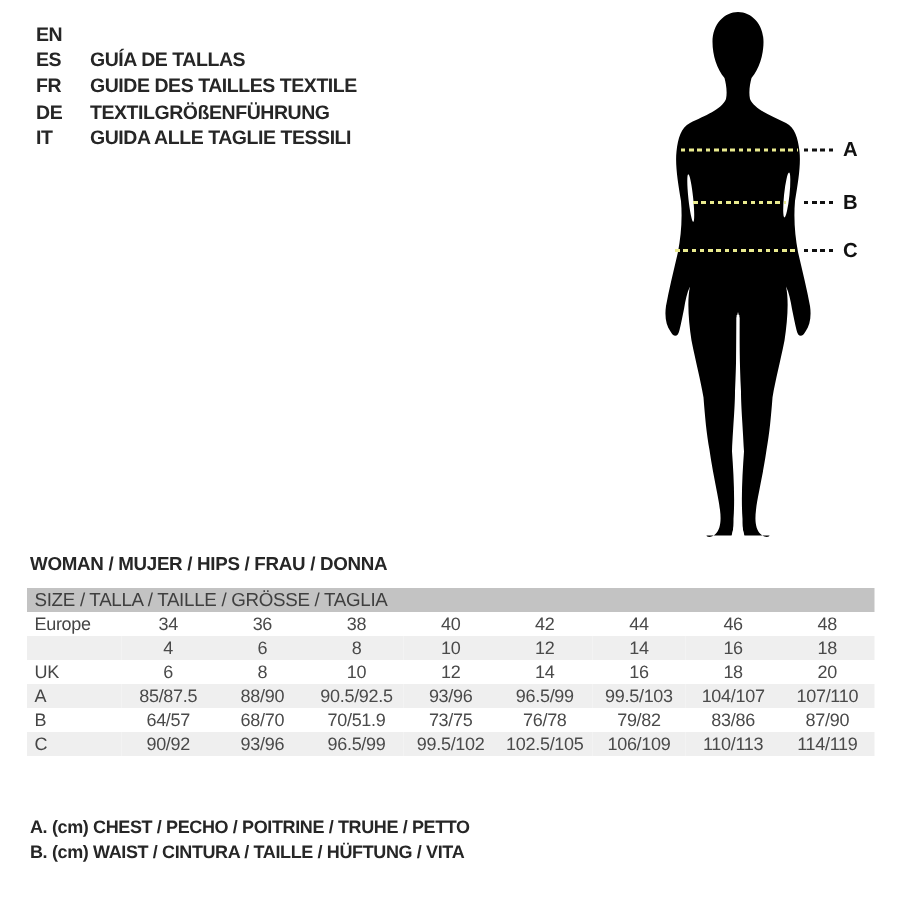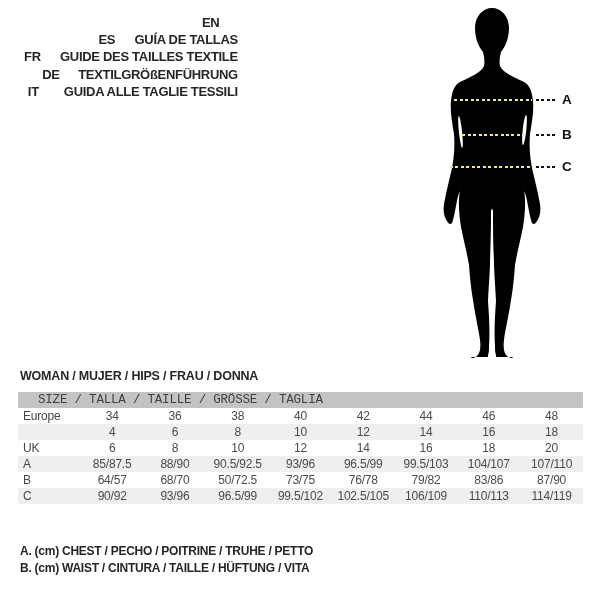--- a/index.html
+++ b/index.html
@@ -22,21 +22,20 @@
   }
   .lang-row {
     display: flex;
     height: 17.2px;
     align-items: center;
     font-size: 13px;
     font-weight: bold;
     letter-spacing: -0.3px;
     color: #262626;
     white-space: nowrap;
-    justify-content: flex-end;
   }
   .lang-code { width: 36px; }
 
   
   .figure-wrap {
     position: absolute;
     left: 440px;
     top: 6px;
     width: 104px;
     height: 356px;
@@ -78,25 +77,24 @@
     font-size: 12px;
     color: #4a4a4a;
     letter-spacing: -0.2px;
   }
   .size-table td { height: 16px; text-align: center; vertical-align: middle; padding: 0; }
   .size-table td.lbl { text-align: left; padding-left: 5px; width: 72px; color: #454545; }
   .size-table tr.shade td { background: var(--shade-bg, #efefef); }
   .size-table tr.head td {
     background: var(--header-bg, #c3c3c3);
     text-align: left;
-    padding-left: 20px;
+    padding-left: 5px;
     color: #3f3f3f;
     font-size: 12.5px;
     height: 16px;
-    font-family: Liberation Mono, monospace;
   }
 
   
   .legend-block {
     position: absolute;
     left: 20px;
     top: 543px;
     text-align: right;
   }
   .legend-line {
@@ -256,21 +254,21 @@
           <td>93/96</td>
           <td>96.5/99</td>
           <td>99.5/103</td>
           <td>104/107</td>
           <td>107/110</td>
         </tr>
         <tr>
           <td class="lbl">B</td>
           <td>64/57</td>
           <td>68/70</td>
-          <td>50/72.5</td>
+          <td>70/51.9</td>
           <td>73/75</td>
           <td>76/78</td>
           <td>79/82</td>
           <td>83/86</td>
           <td>87/90</td>
         </tr>
         <tr class="shade">
           <td class="lbl">C</td>
           <td>90/92</td>
           <td>93/96</td>

